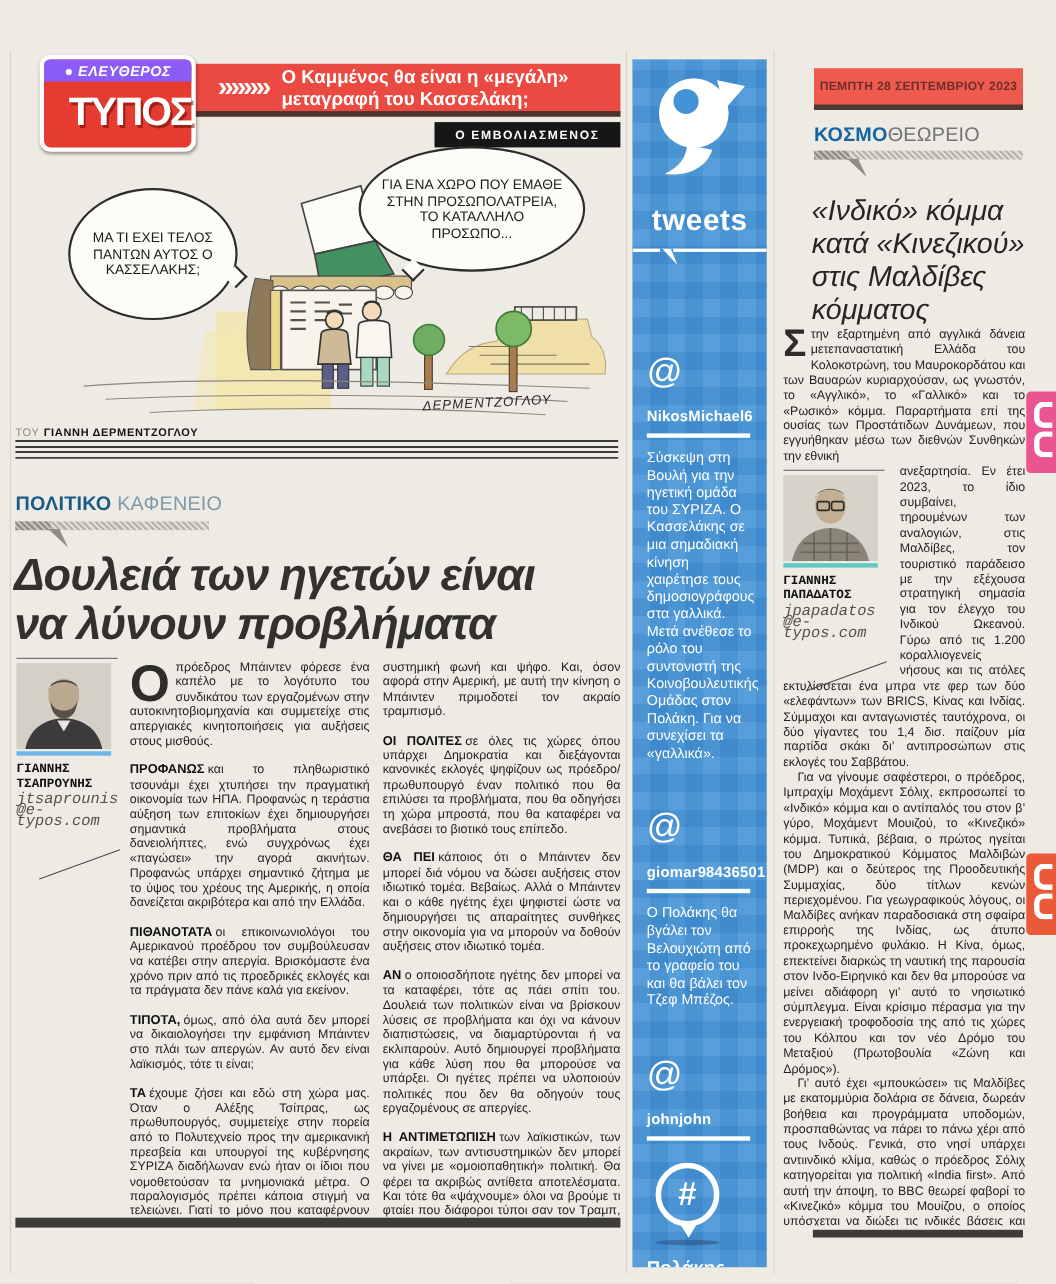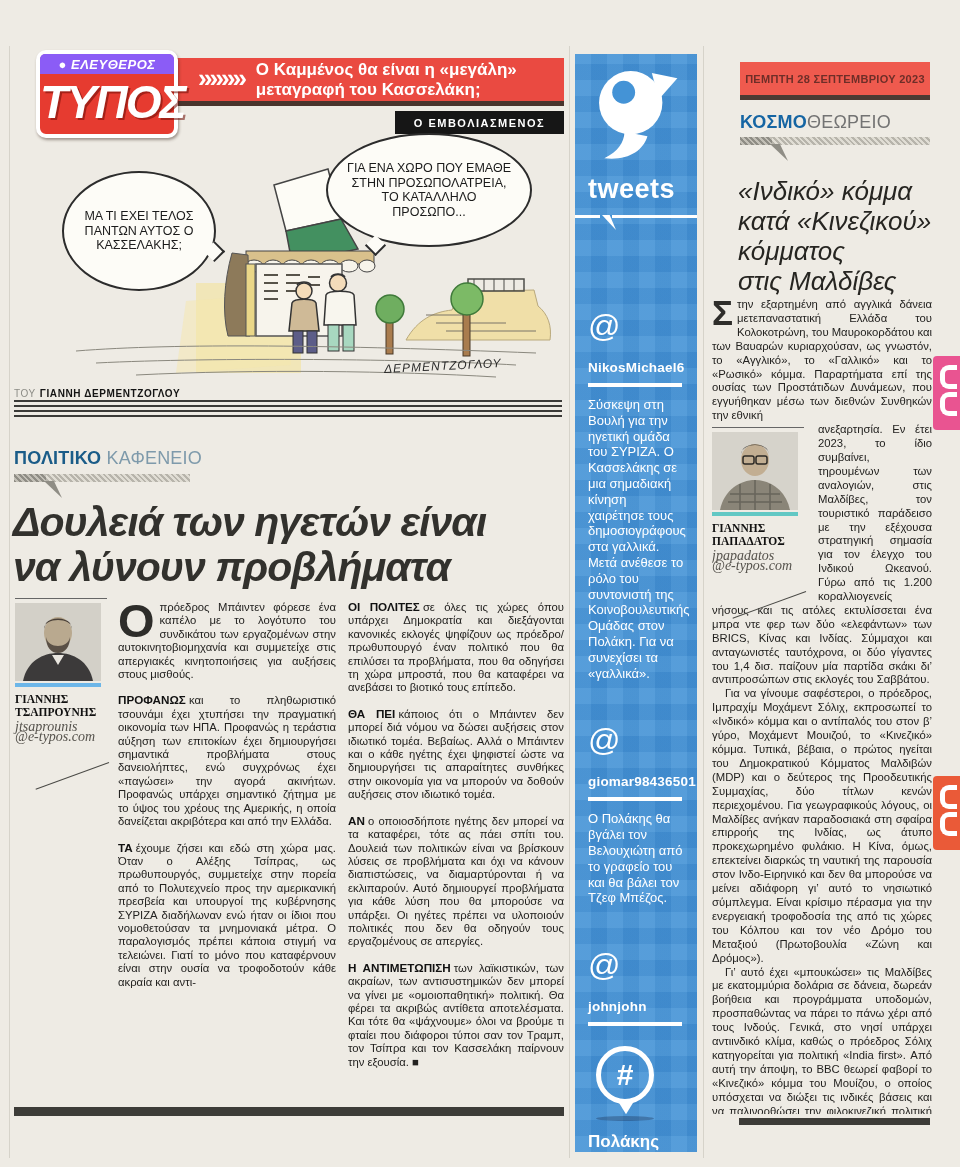--- a/index.html
+++ b/index.html
@@ -8,21 +8,21 @@
   #page{position:relative;width:960px;height:1167px;margin:0 auto;background:#eeebe4;overflow:hidden}
   .abs{position:absolute}
 
   
   .vsep{position:absolute;top:46px;height:1112px;width:1px;background:#d6d3ca}
   #vsep0{left:9px}#vsep1{left:569px}#vsep2{left:703px}
 
   
   #logo{left:36px;top:50px;width:142px;height:88px;background:#e63b30;border:4px solid #fff;border-radius:10px;box-shadow:1px 2px 3px rgba(60,40,30,.45);z-index:3}
   #logo .top{background:#8b5cf6;color:#fff;font-style:italic;font-weight:bold;font-size:13px;text-align:center;padding:3px 0 2px;border-radius:5px 5px 0 0;letter-spacing:.5px}
-  #logo .main{color:#fff;font-weight:bold;font-style:italic;font-size:46px;text-align:right;line-height:56px;letter-spacing:-2px;text-shadow:2px 2px 0 rgba(110,12,6,.55)}
+  #logo .main{color:#fff;font-weight:bold;font-size:36px;text-align:right;line-height:56px;letter-spacing:-2px;text-shadow:2px 2px 0 rgba(110,12,6,.55)}
   #teaser{left:168px;top:58px;width:396px;height:48px;background:#ea4a41;border-bottom:5px solid #49352d;display:flex;align-items:center;color:#fff;z-index:2}
   #teaser .chevrons{font-size:26px;font-weight:bold;margin:0 12px 2px 30px;letter-spacing:-3px}
   #teaser .tl{font-size:17px;font-weight:bold;line-height:20px}
   #kicker{left:395px;top:111px;width:169px;height:23px;background:#161616;color:#fff;font-weight:bold;font-size:11px;letter-spacing:1.5px;display:flex;align-items:center;justify-content:center;z-index:2}
 
   
   #cartoon{left:36px;top:133px;width:528px;height:255px}
   #cartoon svg{position:absolute;left:0;top:0}
   .bubble{position:absolute;background:#fdfcf7;border:2px solid #2c2c2c;border-radius:50%;display:flex;align-items:center;justify-content:center;text-align:center;font-size:12.5px;line-height:14.5px;color:#1b1b1b;padding:12px 16px;z-index:2}
   #bubble-left{left:26px;top:38px;width:154px;height:120px}
@@ -44,41 +44,41 @@
   .rule .tail{position:absolute;left:30px;top:7px;width:18px;height:17px;background:#8f8d85;clip-path:polygon(0 0,55% 0,100% 100%)}
   #lsec{left:14px;top:448px}
   #lrule{left:14px;top:474px;width:176px}
   #rsec{left:740px;top:112px}
   #rsec .b{color:#1565a3}
   #rsec .l{color:#737373}
   #rrule{left:740px;top:137px;width:190px}
 
   
   #lheadline{left:13px;top:500px;font-size:41px;font-weight:bold;font-style:italic;line-height:45px;color:#32312d;letter-spacing:-1px}
-  .acard{width:98px;font-family:Liberation Serif, serif}
+  .acard{width:98px;font-family:Liberation Mono, monospace}
   .acard .tline{border-top:1.5px solid #666;width:92px;margin-bottom:4px}
   .acard .photo{width:86px;height:78px;overflow:hidden;background:#cfccc4}
   .acard .ul{width:86px;height:4px;margin-top:2px}
   .acard .nm{font-weight:bold;font-size:11.5px;line-height:13px;margin-top:6px;color:#101010}
   .acard .hd{font-size:14px;line-height:10px;color:#55524c;margin-top:3px;font-style:italic}
   .acard .slash{width:78px;border-top:1.5px solid #4a4a46;transform:rotate(-20deg);transform-origin:right center;margin:20px 0 0 16px}
   #lauthor{left:15px;top:598px}
   #lauthor .ul{background:#6cb6e8}
   #lcol1{left:118px;top:600px;width:218px;height:508px;overflow:hidden}
   #lcol2{left:348px;top:600px;width:216px;height:508px;overflow:hidden}
   .bodycol p{font-size:11.3px;line-height:13.4px;text-align:justify;color:#232220;margin-bottom:12px}
   .lead{font-weight:bold;font-size:11.7px;color:#111}
   .lead:not(:empty){margin-right:3px}
   .dc-left{float:left;font-size:47px;line-height:39px;font-weight:bold;color:#2e2d2a;margin:1px 5px 0 0}
   #lendbar{left:14px;top:1107px;width:550px;height:9px;background:#3d3c38}
 
   
   #tweets{left:575px;top:54px;width:122px;height:1098px;background:#4493d6;background-image:repeating-linear-gradient(0deg,rgba(255,255,255,.05) 0 16px,rgba(10,30,90,.04) 16px 32px),repeating-linear-gradient(90deg,rgba(255,255,255,.05) 0 16px,rgba(10,30,90,.04) 16px 32px);color:#fff;padding:8px 13px;overflow:hidden}
   #bird{display:block;margin:2px auto 0}
-  #tweets-title{font-size:27px;font-weight:bold;letter-spacing:.5px;text-align:left;margin:6px 0 10px}
+  #tweets-title{font-size:27px;font-weight:bold;letter-spacing:.5px;text-align:center;margin:17px 0 10px}
   .tw-divider{position:relative;height:16px}
   .tw-divider .ln{position:absolute;left:-13px;right:-13px;top:0;height:3px;background:#fff}
   .tw-divider .gap{position:absolute;left:12px;top:0;width:12px;height:3px;background:#4493d6}
   .tw-divider .ttail{position:absolute;left:14px;top:0;width:14px;height:15px;background:#fff;clip-path:polygon(0 0,55% 0,100% 100%)}
   .tw{margin-top:42px}
   .tw.first{margin-top:78px}
   .tw .at{font-size:32px;line-height:34px;font-weight:normal}
   .tw .handle{font-size:13.5px;font-weight:bold;margin-top:17px;letter-spacing:.2px}
   .tw .bar{width:94px;height:4px;background:#fff;margin:8px 0 10px}
   .tw .txt{font-size:13px;line-height:15.8px}
@@ -223,23 +223,26 @@
     <div class="hd">
       <div>jtsaprounis</div>
       <div>@e-typos.com</div>
     </div>
     <div class="slash"></div>
   </div>
 
   <div class="abs bodycol" id="lcol1">
     <p><span class="dc-left">Ο</span><span class="lead"></span><span>πρόεδρος Μπάιντεν φόρεσε ένα καπέλο με το λογότυπο του συνδικάτου των εργαζομένων στην αυτοκινητοβιομηχανία και συμμετείχε στις απεργιακές κινητοποιήσεις για αυξήσεις στους μισθούς.</span></p>
     <p><span class="lead">ΠΡΟΦΑΝΩΣ</span><span>και το πληθωριστικό τσουνάμι έχει χτυπήσει την πραγματική οικονομία των ΗΠΑ. Προφανώς η τεράστια αύξηση των επιτοκίων έχει δημιουργήσει σημαντικά προβλήματα στους δανειολήπτες, ενώ συγχρόνως έχει «παγώσει» την αγορά ακινήτων. Προφανώς υπάρχει σημαντικό ζήτημα με το ύψος του χρέους της Αμερικής, η οποία δανείζεται ακριβότερα και από την Ελλάδα.</span></p>
+    <p><span class="lead">ΠΙΘΑΝΟΤΑΤΑ</span><span>οι επικοινωνιολόγοι του Αμερικανού προέδρου τον συμβούλευσαν να κατέβει στην απεργία. Βρισκόμαστε ένα χρόνο πριν από τις προεδρικές εκλογές και τα πράγματα δεν πάνε καλά για εκείνον.</span></p>
+    <p><span class="lead">ΤΙΠΟΤΑ,</span><span>όμως, από όλα αυτά δεν μπορεί να δικαιολογήσει την εμφάνιση Μπάιντεν στο πλάι των απεργών. Αν αυτό δεν είναι λαϊκισμός, τότε τι είναι;</span></p>
     <p><span class="lead">ΤΑ</span><span>έχουμε ζήσει και εδώ στη χώρα μας. Όταν ο Αλέξης Τσίπρας, ως πρωθυπουργός, συμμετείχε στην πορεία από το Πολυτεχνείο προς την αμερικανική πρεσβεία και υπουργοί της κυβέρνησης ΣΥΡΙΖΑ διαδήλωναν ενώ ήταν οι ίδιοι που νομοθετούσαν τα μνημονιακά μέτρα. Ο παραλογισμός πρέπει κάποια στιγμή να τελειώνει. Γιατί το μόνο που καταφέρνουν είναι στην ουσία να τροφοδοτούν κάθε ακραία και αντι-</span></p>
   </div>
   <div class="abs bodycol" id="lcol2">
+    <p><span class="lead"></span><span>συστημική φωνή και ψήφο. Και, όσον αφορά στην Αμερική, με αυτή την κίνηση ο Μπάιντεν πριμοδοτεί τον ακραίο τραμπισμό.</span></p>
     <p><span class="lead">ΟΙ ΠΟΛΙΤΕΣ</span><span>σε όλες τις χώρες όπου υπάρχει Δημοκρατία και διεξάγονται κανονικές εκλογές ψηφίζουν ως πρόεδρο/πρωθυπουργό έναν πολιτικό που θα επιλύσει τα προβλήματα, που θα οδηγήσει τη χώρα μπροστά, που θα καταφέρει να ανεβάσει το βιοτικό τους επίπεδο.</span></p>
     <p><span class="lead">ΘΑ ΠΕΙ</span><span>κάποιος ότι ο Μπάιντεν δεν μπορεί διά νόμου να δώσει αυξήσεις στον ιδιωτικό τομέα. Βεβαίως. Αλλά ο Μπάιντεν και ο κάθε ηγέτης έχει ψηφιστεί ώστε να δημιουργήσει τις απαραίτητες συνθήκες στην οικονομία για να μπορούν να δοθούν αυξήσεις στον ιδιωτικό τομέα.</span></p>
     <p><span class="lead">ΑΝ</span><span>ο οποιοσδήποτε ηγέτης δεν μπορεί να τα καταφέρει, τότε ας πάει σπίτι του. Δουλειά των πολιτικών είναι να βρίσκουν λύσεις σε προβλήματα και όχι να κάνουν διαπιστώσεις, να διαμαρτύρονται ή να εκλιπαρούν. Αυτό δημιουργεί προβλήματα για κάθε λύση που θα μπορούσε να υπάρξει. Οι ηγέτες πρέπει να υλοποιούν πολιτικές που δεν θα οδηγούν τους εργαζομένους σε απεργίες.</span></p>
     <p><span class="lead">Η ΑΝΤΙΜΕΤΩΠΙΣΗ</span><span>των λαϊκιστικών, των ακραίων, των αντισυστημικών δεν μπορεί να γίνει με «ομοιοπαθητική» πολιτική. Θα φέρει τα ακριβώς αντίθετα αποτελέσματα. Και τότε θα «ψάχνουμε» όλοι να βρούμε τι φταίει που διάφοροι τύποι σαν τον Τραμπ, τον Τσίπρα και τον Κασσελάκη παίρνουν την εξουσία. ■</span></p>
   </div>
   <div class="abs" id="lendbar"></div>
 
   <div class="abs" id="tweets">
     <svg id="bird" width="88" height="104" viewBox="0 0 100 118">
       <circle cx="44" cy="44" r="36" fill="#fff"></circle>
@@ -290,22 +293,22 @@
     <span class="b">ΚΟΣΜΟ</span><span class="l">ΘΕΩΡΕΙΟ</span>
   </div>
   <div class="rule" id="rrule">
       <div class="dk"></div>
       <div class="tail"></div>
     </div>
 
   <div class="abs" id="rheadline">
     <div>«Ινδικό» κόμμα</div>
     <div>κατά «Κινεζικού»</div>
+    <div>στις Μαλδίβες</div>
     <div>κόμματος</div>
-    <div>στις Μαλδίβες</div>
   </div>
 
   <div class="abs" id="rbody">
     <p><span class="dc-right">Σ</span><span>την εξαρτημένη από αγγλικά δάνεια μετεπαναστατική Ελλάδα του Κολοκοτρώνη, του Μαυροκορδάτου και των Βαυαρών κυριαρχούσαν, ως γνωστόν, το «Αγγλικό», το «Γαλλικό» και το «Ρωσικό» κόμμα. Παραρτήματα επί της ουσίας των Προστάτιδων Δυνάμεων, που εγγυήθηκαν μέσω των διεθνών Συνθηκών την εθνική</span></p>
     <div class="acard" id="rauthor">
       <div class="tline"></div>
       <div class="photo">
         <svg width="86" height="78" viewBox="0 0 86 78">
           <rect width="86" height="78" fill="#d6d3cb"></rect>
           <ellipse cx="43" cy="28" rx="14" ry="16" fill="#c2ae92"></ellipse>

